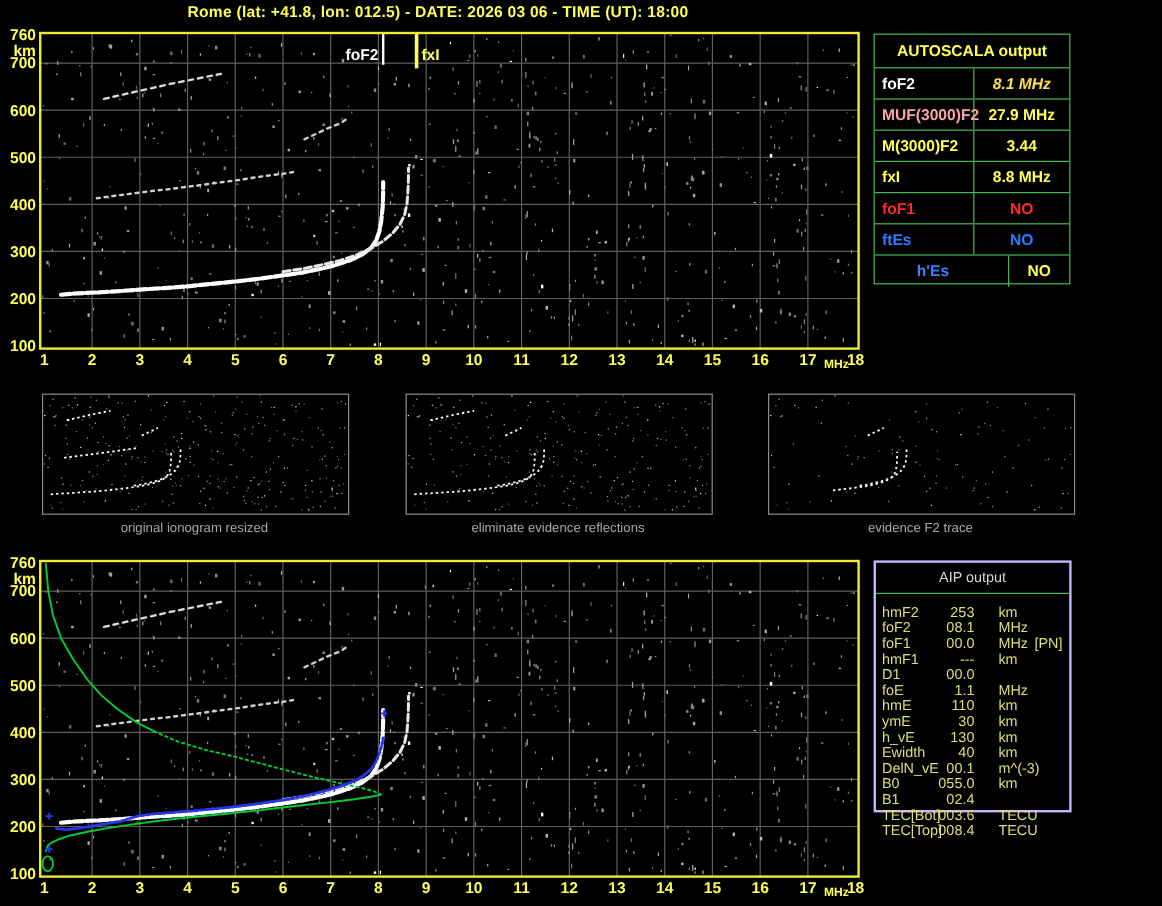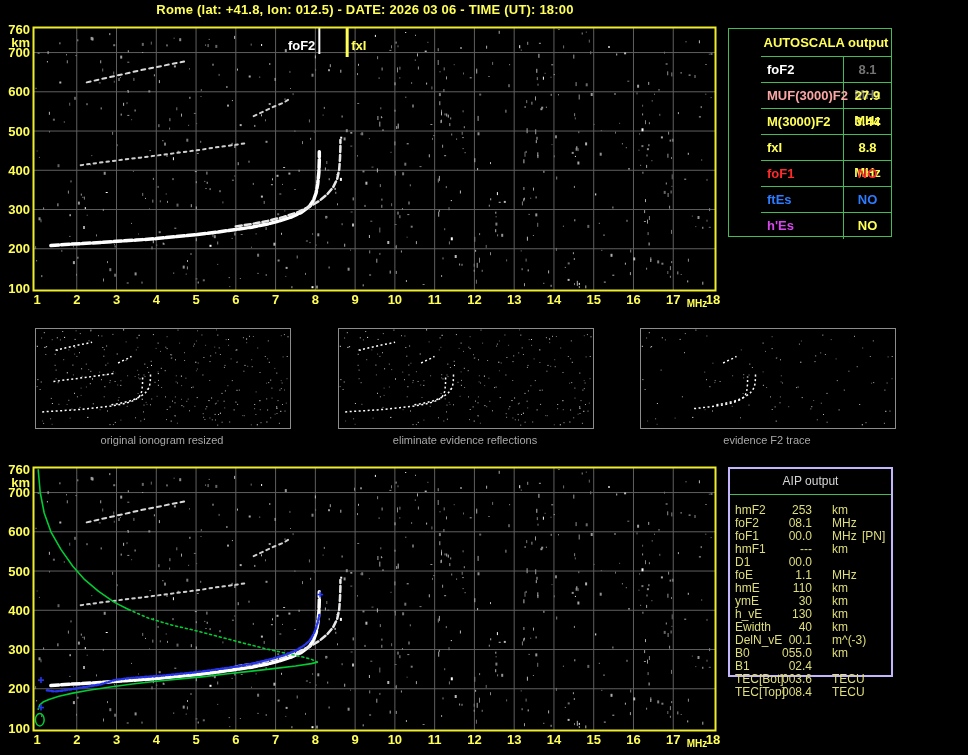--- a/index.html
+++ b/index.html
@@ -10,21 +10,21 @@
   svg{position:absolute;display:block;}
   #top-plot-svg{left:0;top:0;}
   #bottom-plot-svg{left:0;top:440px;}
   .thumb{position:absolute;top:328px;width:254px;height:99px;border:1px solid #8c8c8c;background:#000;}
   #thumb1{left:35px;} #thumb2{left:338px;} #thumb3{left:640px;}
   .thumb svg{left:0;top:0;}
   .caption{position:absolute;top:434px;width:254px;text-align:center;font-size:11px;color:#a8a8a8;}
   #cap1{left:35px;} #cap2{left:338px;} #cap3{left:640px;}
   
   #autoscala{position:absolute;left:728px;top:28px;width:164px;height:209px;
-             border:1px solid #44bb55;box-sizing:border-box;font-size:13px;font-weight:bold;padding-left:32px;}
+             border:1px solid #44bb55;box-sizing:border-box;font-size:13px;font-weight:bold;}
   #autoscala .hdr{height:27px;line-height:27px;text-align:center;color:#ffff55;border-bottom:1px solid #44bb55;}
   #autoscala .row{display:flex;height:25px;border-bottom:1px solid #44bb55;}
   #autoscala .row:last-child{border-bottom:none;height:26px;}
   #autoscala .lbl{width:83px;border-right:1px solid #44bb55;padding-left:6px;line-height:25px;box-sizing:border-box;}
   #autoscala .val{flex:1;text-align:center;line-height:25px;}
   
   #aip-box{position:absolute;left:728px;top:467px;width:165px;height:210px;
            border:2px solid #c4b5fd;box-sizing:border-box;}
   #aip-box .hdr{height:25px;line-height:25px;text-align:center;font-size:12px;color:#d6d6d6;border-bottom:1px solid #44bb55;}
   #aip-rows{position:absolute;left:728px;top:504px;width:230px;font-size:12px;color:#dede7a;}
@@ -2208,21 +2208,21 @@
         <text x="673.2352" y="304" fill="#ffff55" text-anchor="middle">17</text>
         <text x="712.9998999999999" y="304" fill="#ffff55" text-anchor="middle">18</text>
         <text x="697" y="307" fill="#ffff55" text-anchor="middle" font-size="10">MHz</text>
       </g>
     </svg>
 
   <div id="autoscala">
     <div class="hdr">AUTOSCALA output</div>
   <div class="row">
         <div class="lbl" style="color: rgb(255, 255, 255);">foF2</div>
-        <div class="val" style="color: #737373;">8.1 MHz</div>
+        <div class="val" style="color: #fde047; font-style: italic;">8.1 MHz</div>
       </div>
       <div class="row">
         <div class="lbl" style="color: #fca5a5;">MUF(3000)F2</div>
         <div class="val" style="color: rgb(255, 255, 85);">27.9 MHz</div>
       </div>
       <div class="row">
         <div class="lbl" style="color: rgb(255, 255, 85);">M(3000)F2</div>
         <div class="val" style="color: rgb(255, 255, 85);">3.44</div>
       </div>
       <div class="row">
@@ -2231,21 +2231,21 @@
       </div>
       <div class="row">
         <div class="lbl" style="color: rgb(255, 42, 42);">foF1</div>
         <div class="val" style="color: rgb(255, 42, 42);">NO</div>
       </div>
       <div class="row">
         <div class="lbl" style="color: rgb(45, 123, 255);">ftEs</div>
         <div class="val" style="color: rgb(45, 123, 255);">NO</div>
       </div>
       <div class="row">
-        <div class="lbl" style="color: #d946ef;">h'Es</div>
+        <div class="lbl" style="color: #3b82f6; margin-left: 29px;">h'Es</div>
         <div class="val" style="color: rgb(255, 255, 85);">NO</div>
       </div>
     </div>
 
   <div id="aip-box">
     <div class="hdr">AIP output</div>
   </div>
   <div id="aip-rows">
       <div class="aip-row" style="top: 0px;">
         <span class="l">hmF2</span>

